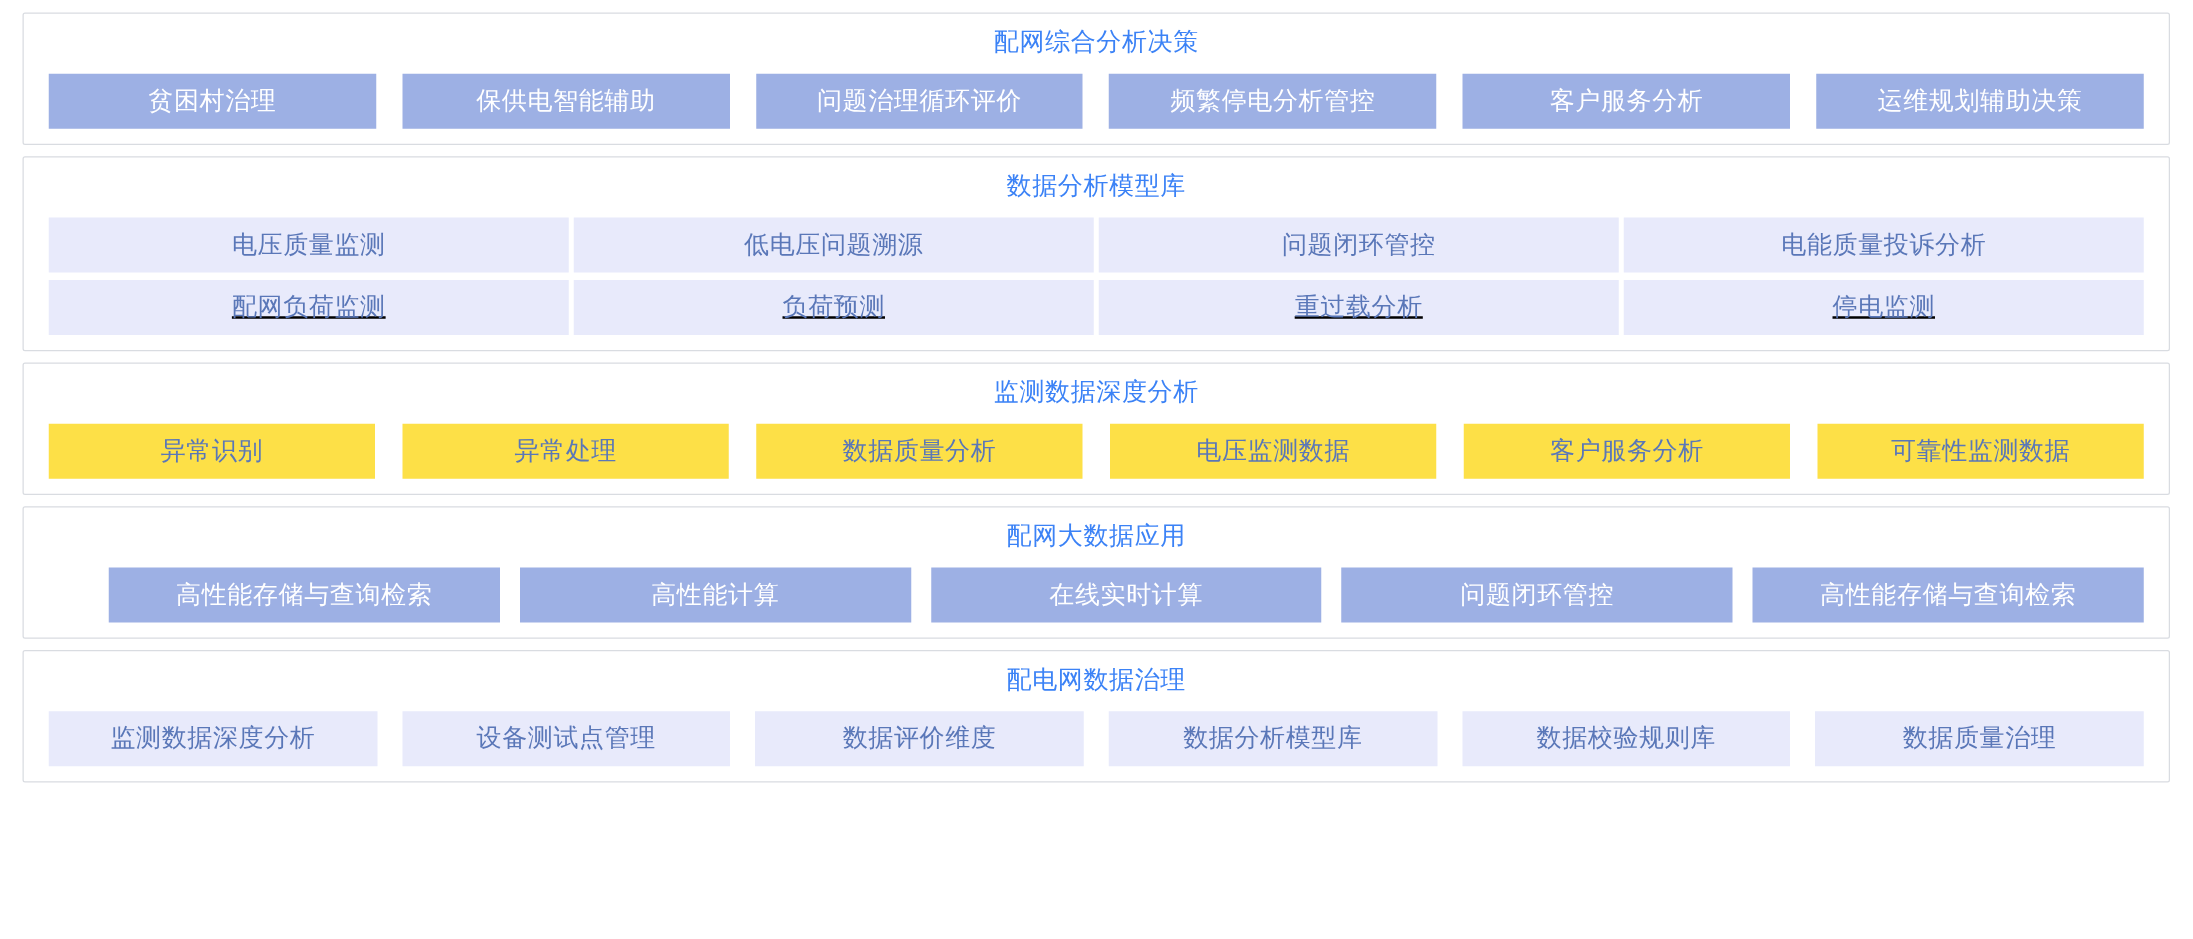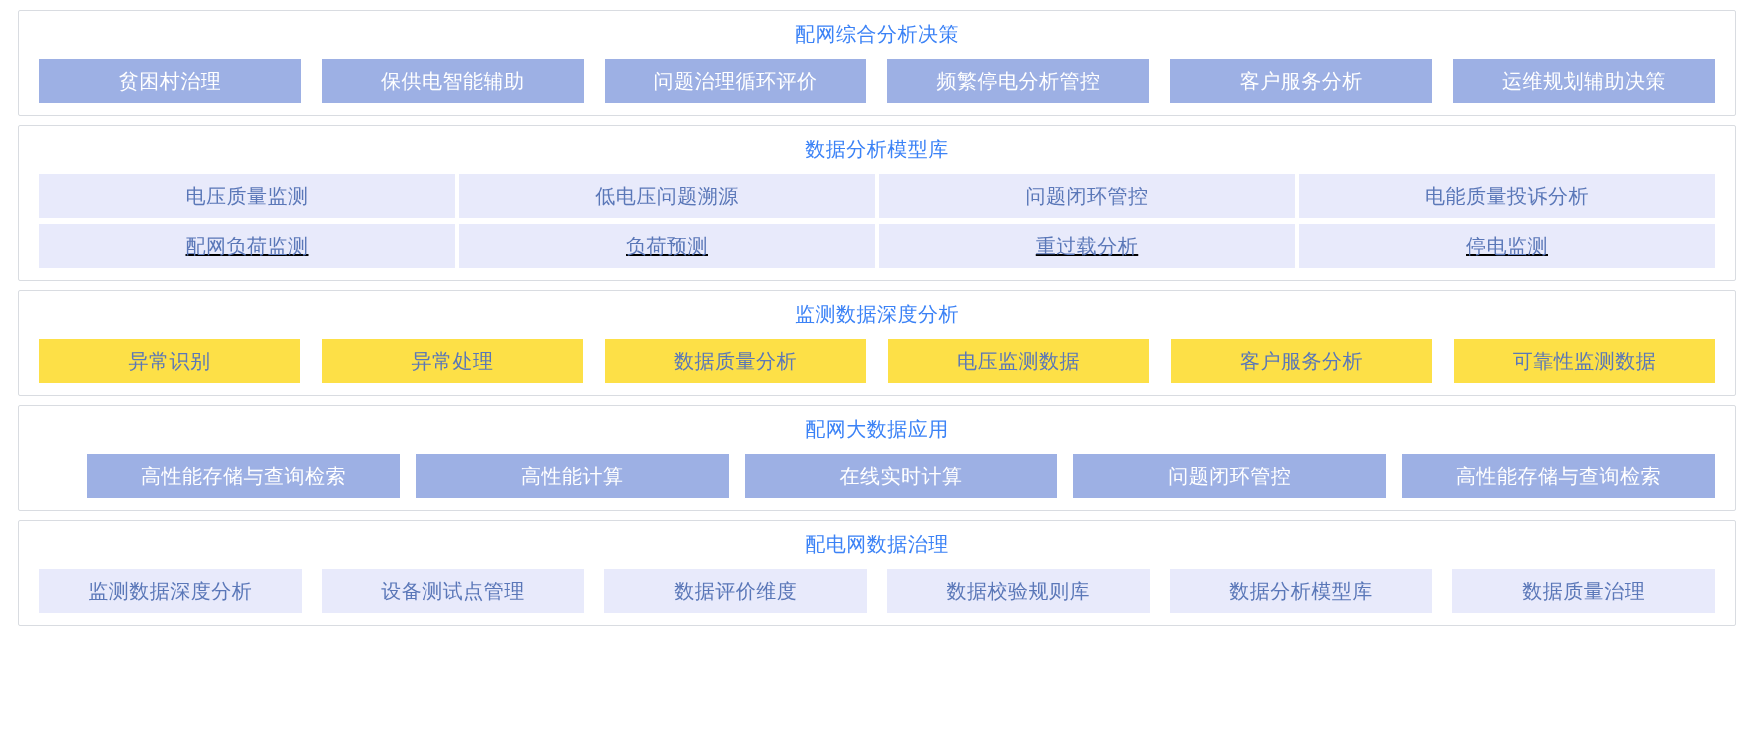--- a/index.html
+++ b/index.html
@@ -134,18 +134,18 @@
       <div class="chip solid">高性能存储与查询检索</div>
     </div>
   </div>
 
   <div class="section sec-5">
     <div class="section-title">配电网数据治理</div>
     <div class="row">
       <div class="chip lavender">监测数据深度分析</div>
       <div class="chip lavender">设备测试点管理</div>
       <div class="chip lavender">数据评价维度</div>
+      <div class="chip lavender">数据分析模型库</div>
       <div class="chip lavender">数据校验规则库</div>
-      <div class="chip lavender">数据分析模型库</div>
       <div class="chip lavender">数据质量治理</div>
     </div>
   </div>
 </div>
 
 </body></html>

